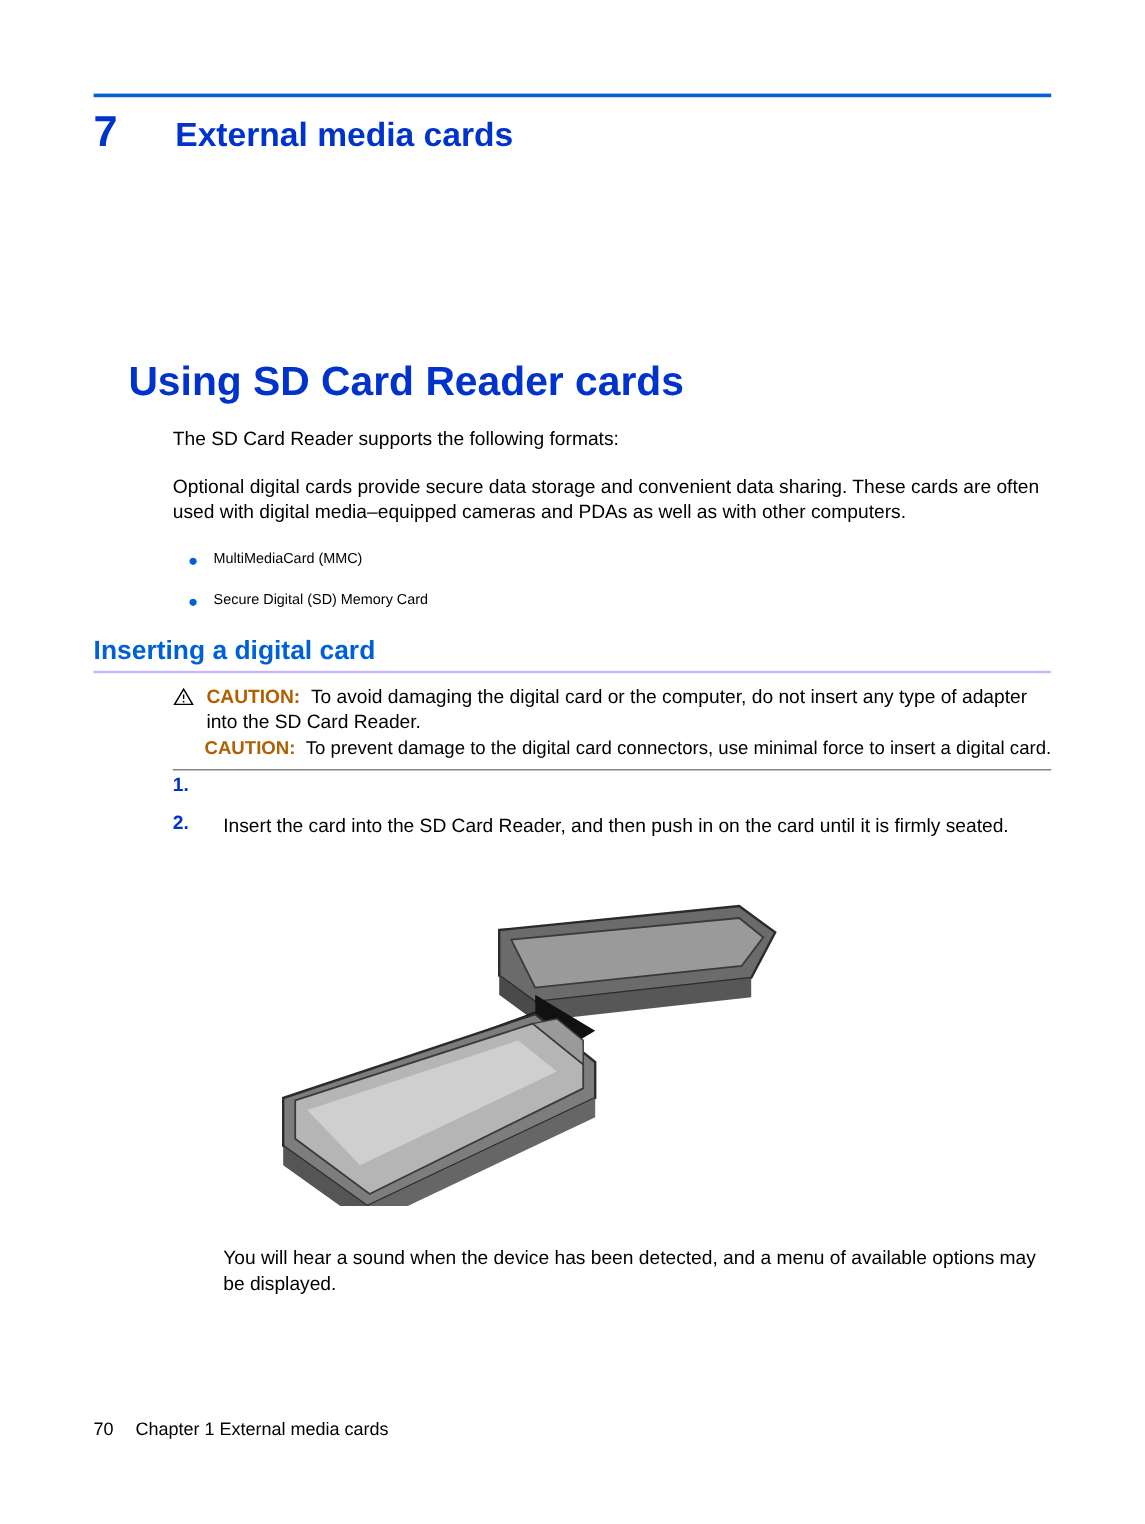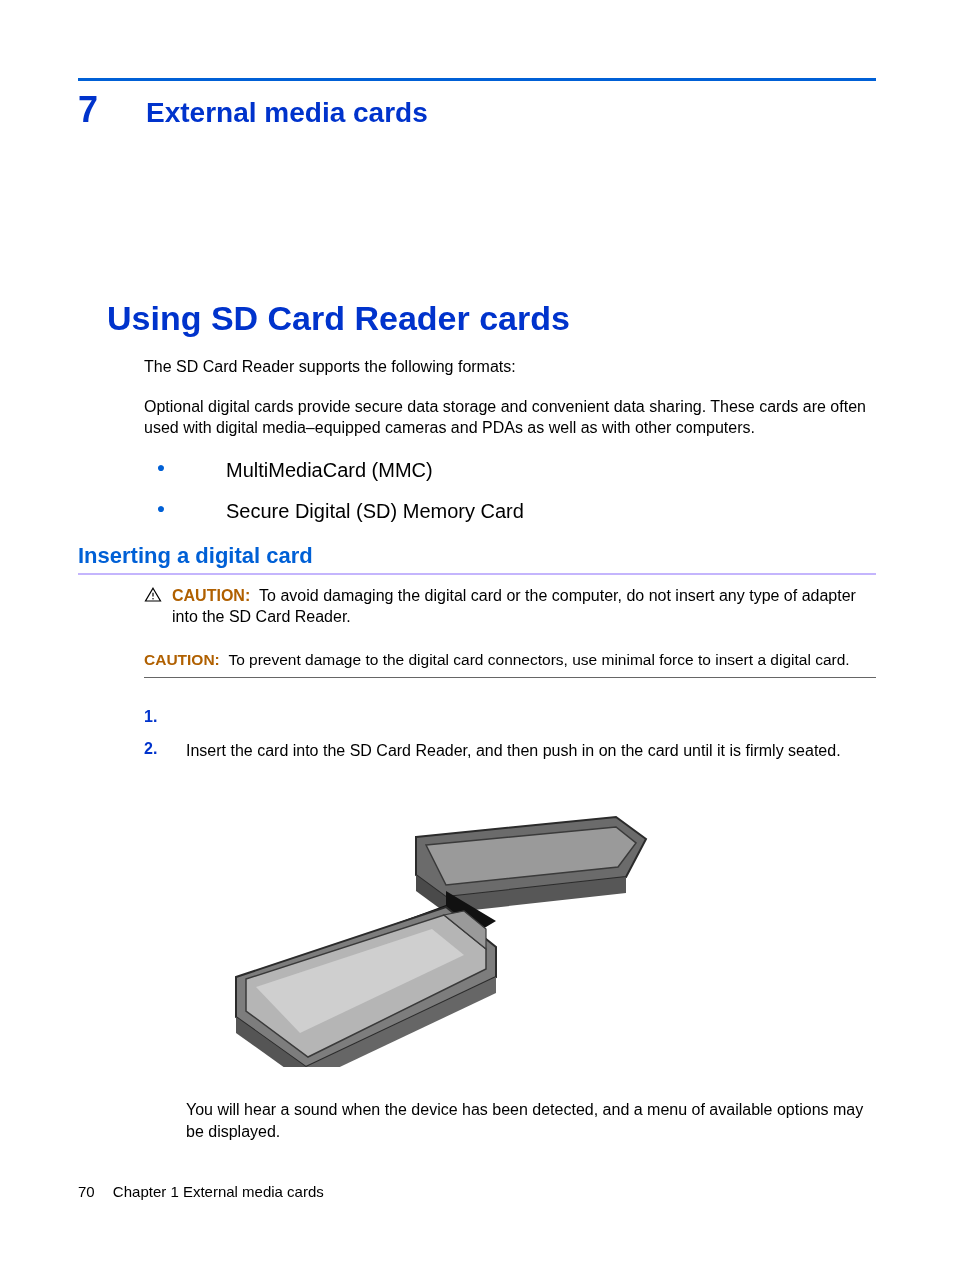--- a/index.html
+++ b/index.html
@@ -8,29 +8,29 @@
   .rule { border-top: 3px solid #0060d6; margin-bottom: 8px; }
   .chapter-line { display: flex; align-items: baseline; gap: 48px; }
   .chapter-num { font-size: 36px; font-weight: bold; color: #0033cc; }
   .chapter-title { font-size: 28px; font-weight: bold; color: #0033cc; }
   .h2 { font-size: 34px; font-weight: bold; color: #0033cc; margin-top: 168px; margin-bottom: 18px; margin-left: 29px; }
   .body-indent { margin-left: 66px; }
   .para { font-size: 16px; line-height: 1.35; margin-bottom: 18px; }
   .bullets { margin-left: 0; margin-bottom: 18px; }
   .bullet-row { display: flex; align-items: flex-start; margin-bottom: 14px; }
   .bullet-dot { width: 34px; text-align: center; color: #0060d6; font-size: 14px; line-height: 20px; }
-  .bullet-text { font-size: 20px; line-height: 1.35; margin-left: 48px; }
+  .bullet-text { font-size: 12px; line-height: 1.35; }
   .h3 { font-size: 22px; font-weight: bold; color: #0060d6; margin-top: 4px; margin-bottom: 4px; }
   .h3-underline { border-bottom: 2px solid #c4b5fd; margin-bottom: 10px; }
   .caution-block { margin-left: 66px; }
-  .caution-row { display: flex; align-items: flex-start; margin-bottom: 22px; }
+  .caution-row { display: flex; align-items: flex-start; margin-bottom: 0; }
   .caution-icon { width: 22px; flex: 0 0 22px; margin-right: 6px; margin-top: 1px; }
   .caution-label { font-weight: bold; color: #b06000; }
   .caution-text { font-size: 16px; line-height: 1.35; }
-  .caution2 { margin-left: 66px; border-bottom: 1px solid #666; padding-bottom: 6px; margin-bottom: 30px; }
+  .caution2 { margin-left: 66px; border-bottom: 1px solid #666; padding-bottom: 6px; margin-bottom: 4px; text-align: right; }
   .caution2 .caution-text { font-size: 15.5px; }
   .ol-wrap { margin-left: 66px; }
   .ol-row { display: flex; align-items: flex-start; margin-bottom: 14px; }
   .ol-num { width: 42px; font-weight: bold; color: #0033cc; font-size: 16px; }
   .ol-text { font-size: 16px; line-height: 1.35; }
   .figure { margin: 26px 0 28px 108px; }
   .after-figure { margin-left: 108px; font-size: 16px; line-height: 1.35; }
   .footer { position: absolute; bottom: 70px; left: 78px; font-size: 15px; }
   .footer .pn { margin-right: 14px; }
 </style>

